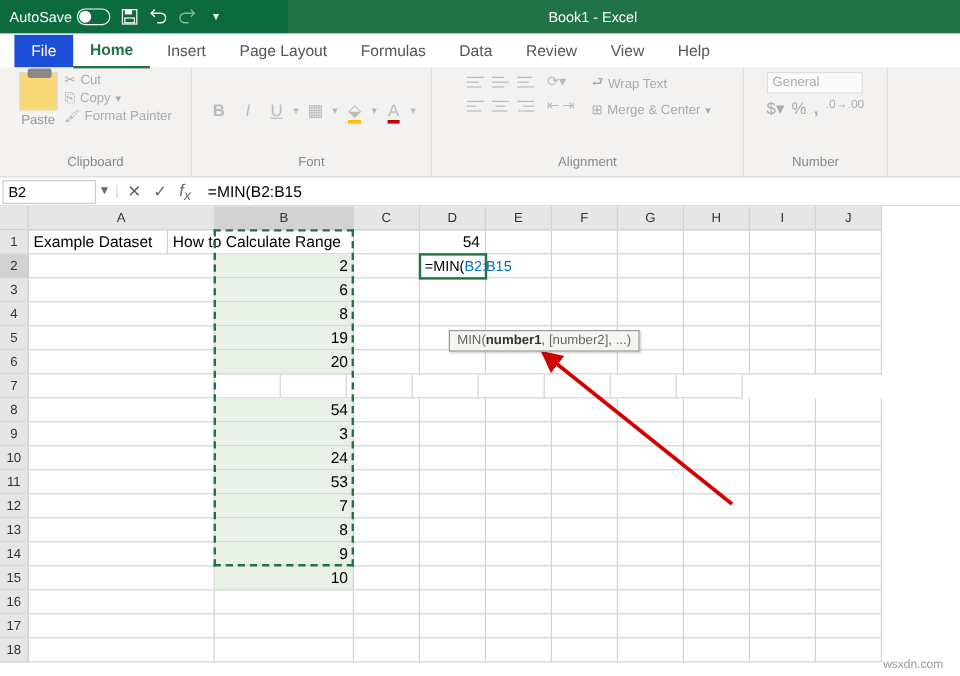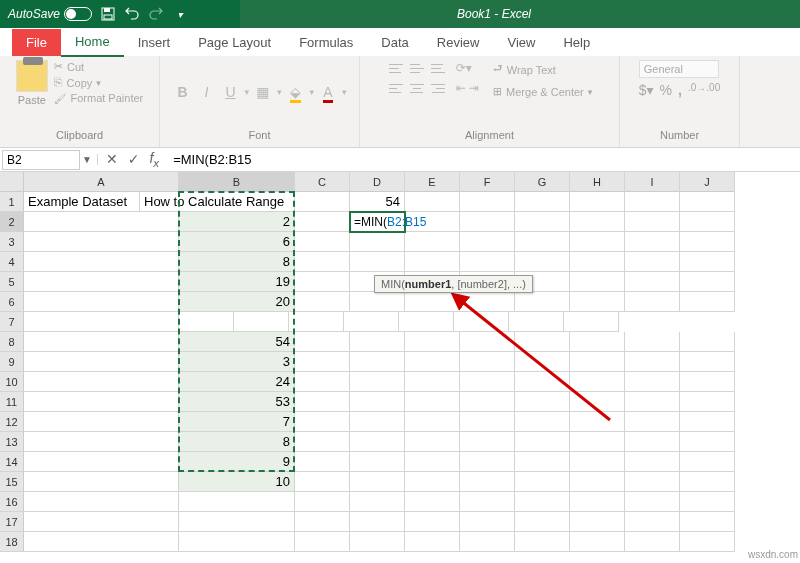--- a/index.html
+++ b/index.html
@@ -1,31 +1,31 @@
 <!DOCTYPE html>
 <html><head>
   <meta charset="utf-8">
   <style>
     * { margin: 0; padding: 0; box-sizing: border-box; font-family: 'Segoe UI', Tahoma, sans-serif; }
     body { width: 800px; height: 563px; background: #fff; overflow: hidden; font-size: 13px; position: relative; }
     
     
-    .titlebar { height: 28px; background: linear-gradient(to right, #0c6b3d 0%, #0c6b3d 30%, #217346 30%, #217346 100%); display: flex; align-items: center; color: #fff; font-size: 12px; font-style: italic; }
+    .titlebar { height: 28px; background: linear-gradient(to right, #0c6b3d 0%, #0c6b3d 30%, #217346 30%, #217346 100%); display: flex; align-items: center; color: #fff; font-size: 12px; }
     .titlebar-left { display: flex; align-items: center; gap: 8px; padding-left: 8px; }
     .autosave-toggle { display: flex; align-items: center; gap: 4px; }
     .toggle-switch { width: 28px; height: 14px; border: 1px solid #fff; border-radius: 7px; position: relative; }
     .toggle-knob { width: 10px; height: 10px; background: #fff; border-radius: 50%; position: absolute; top: 1px; left: 1px; }
     .qat-icon { width: 16px; height: 16px; display: inline-flex; align-items: center; justify-content: center; font-size: 14px; }
     .titlebar-center { flex: 1; text-align: center; }
     
     
     .menu-tabs { height: 28px; background: #fff; display: flex; align-items: center; gap: 0; padding-left: 12px; font-size: 13px; color: #555; }
     .menu-tab { padding: 6px 14px; cursor: pointer; }
-    .menu-tab.file { background: #ef4444; color: #fff; }
-    .menu-tab.active { color: #217346; font-weight: 400; border-bottom: 2px solid #217346; }
+    .menu-tab.file { background: #1d4ed8; color: #fff; }
+    .menu-tab.active { color: #217346; font-weight: 700; border-bottom: 2px solid #217346; }
     
     
     .ribbon { height: 92px; background: #f3f2f1; border-bottom: 1px solid #d4d4d4; display: flex; color: #bbb; }
     .ribbon-group { border-right: 1px solid #e0e0e0; padding: 4px 8px; display: flex; flex-direction: column; justify-content: space-between; align-items: center; }
     .ribbon-group-content { display: flex; align-items: flex-start; gap: 6px; flex: 1; }
     .ribbon-group-label { font-size: 11px; color: #888; text-align: center; padding: 2px 0; }
     .paste-btn { display: flex; flex-direction: column; align-items: center; gap: 2px; font-size: 11px; color: #999; }
     .paste-icon { width: 32px; height: 32px; background: #f8d775; border: 1px solid #ddd; position: relative; }
     .paste-icon::before { content: ''; position: absolute; top: -4px; left: 6px; width: 20px; height: 8px; background: #888; border-radius: 2px; }
     .clipboard-sub { display: flex; flex-direction: column; gap: 3px; font-size: 11px; color: #aaa; }
@@ -81,21 +81,21 @@
     
     .active-cell-d2 { outline: 2px solid #217346; outline-offset: -1px; background: #fff; z-index: 3; }
     .formula-in-cell { font-size: 12px; color: #000; }
     .formula-in-cell .ref { color: #0070c0; }
     
     .tooltip { position: absolute; top: 275px; left: 374px; background: #f5f5f0; border: 1px solid #999; padding: 2px 6px; font-size: 11px; z-index: 10; color: #666; box-shadow: 1px 1px 2px rgba(0,0,0,0.2); }
     .tooltip b { color: #333; margin-top: 36px; }
     
     .red-arrow { position: absolute; top: 290px; left: 440px; z-index: 8; }
     
-    .watermark { position: absolute; bottom: 3px; right: 2px; font-size: 10px; color: #999; }
+    .watermark { position: absolute; bottom: 3px; right: 14px; font-size: 10px; color: #999; }
     
     .scissors-icon::before { content: '✂'; }
     .copy-icon::before { content: '⎘'; }
     .brush-icon::before { content: '🖌'; font-size: 10px; }
   </style>
 </head>
 <body>
 
 <div class="titlebar">
   <div class="titlebar-left">

